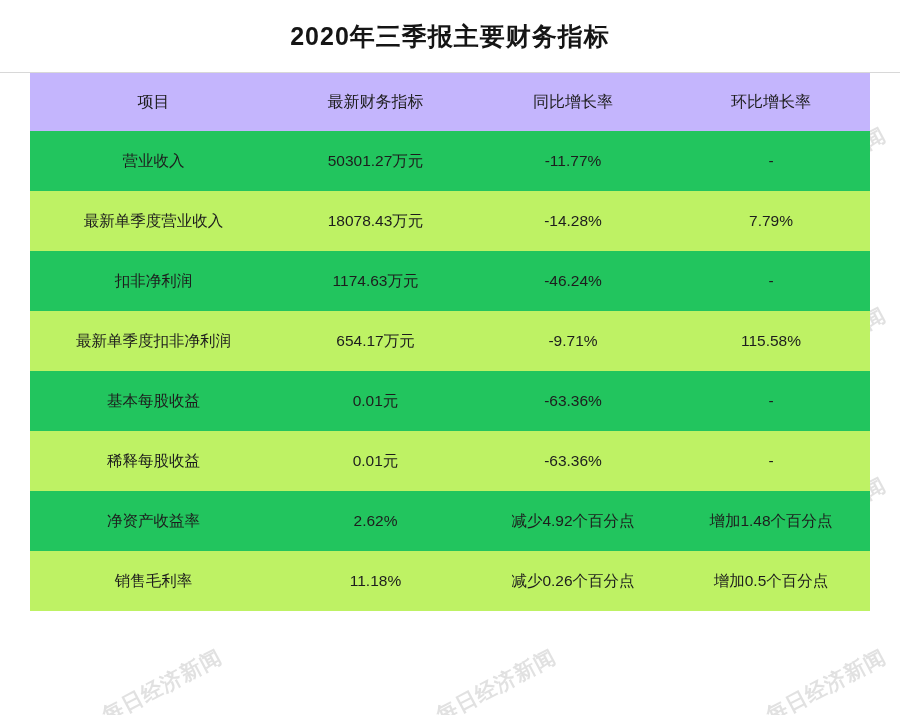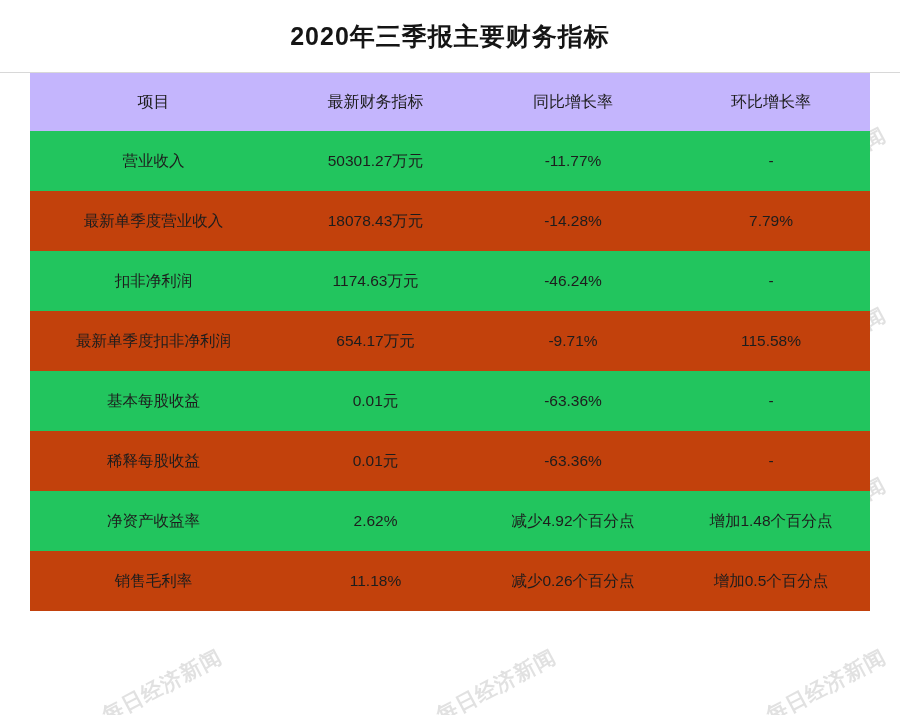--- a/index.html
+++ b/index.html
@@ -83,21 +83,21 @@
     height: 60px;
     vertical-align: middle;
     border: 0;
   }
   table.fin th {
     font-weight: normal;
     font-size: 16px;
     height: 58px;
   }
   tr.row-even { background: #22c55e; }
-  tr.row-odd { background: #c2410c; }
+  tr.row-odd { background: #bef264; }
   tr.head-row { background: #c4b5fd; }
   .cell-dash { letter-spacing: 0; }
 </style>
 </head>
 <body>
 
 <div class="page">
 
   <div class="title-area">
     <div class="title-text">2020年三季报主要财务指标</div>

